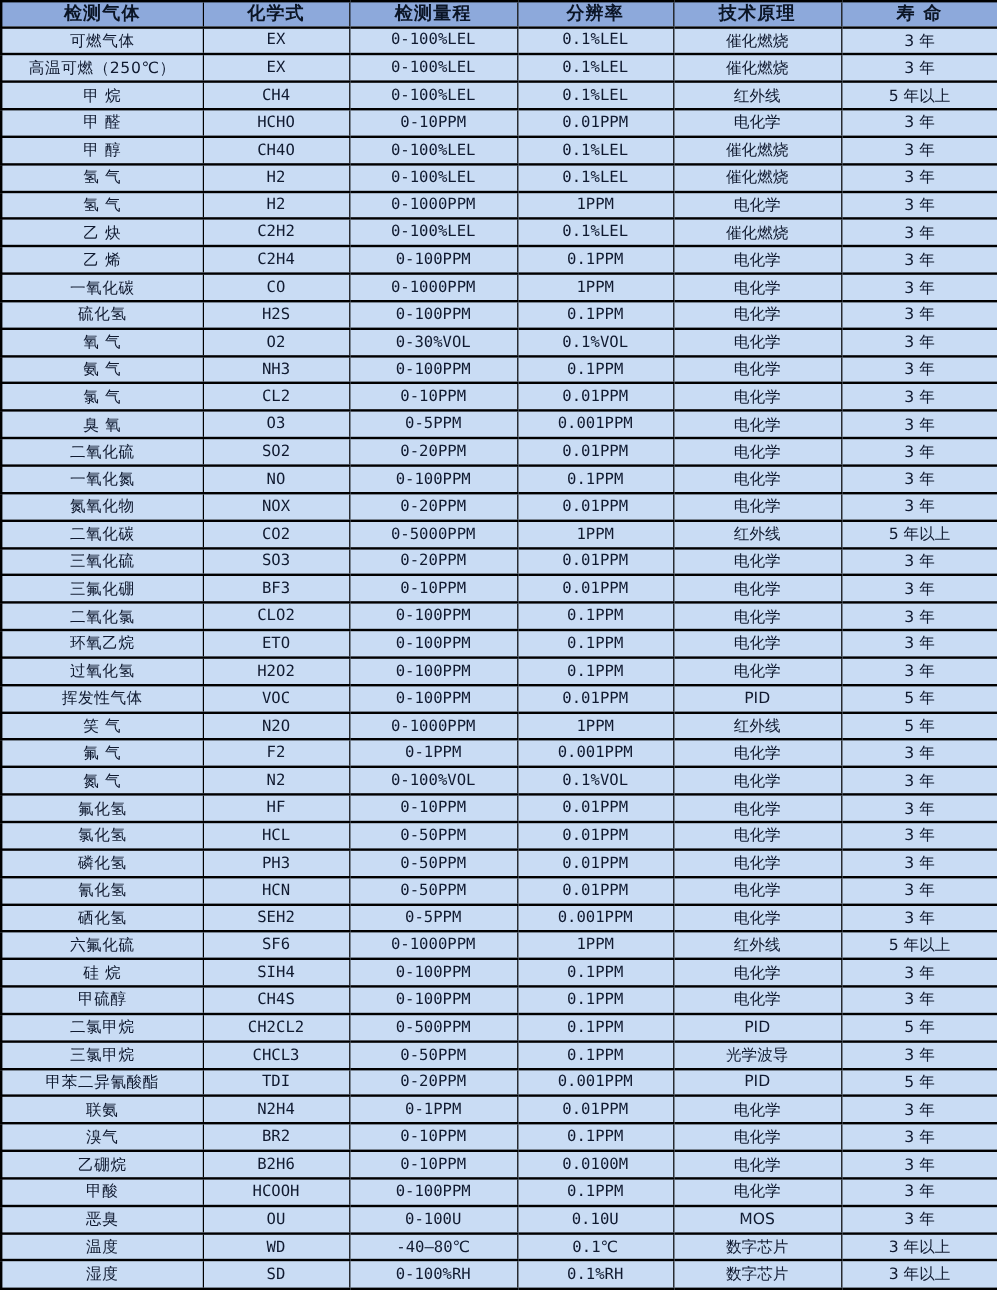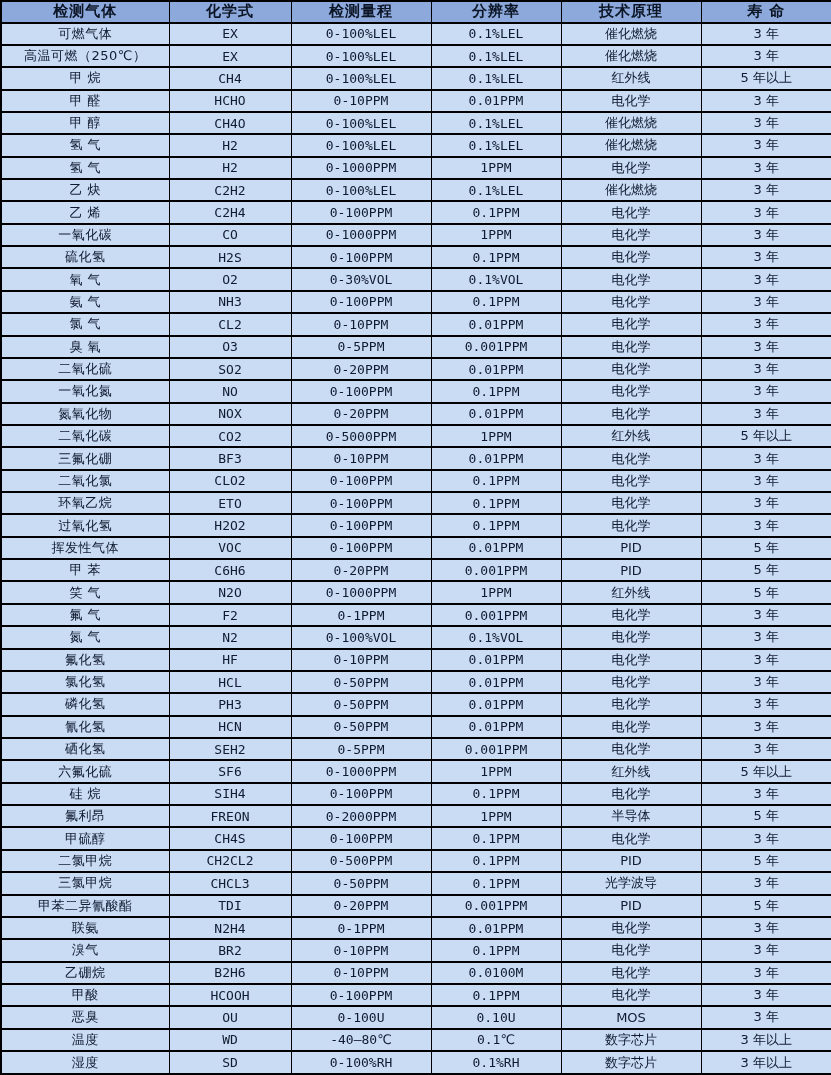--- a/index.html
+++ b/index.html
@@ -234,20 +234,28 @@
         </tr>
         <tr>
           <td class="cell-gas">二氧化碳</td>
           <td class="cell-formula">CO2</td>
           <td class="cell-range">0-5000PPM</td>
           <td class="cell-resolution">1PPM</td>
           <td class="cell-principle">红外线</td>
           <td class="cell-lifespan">5 年以上</td>
         </tr>
         <tr>
+          <td class="cell-gas">三氧化硫</td>
+          <td class="cell-formula">SO3</td>
+          <td class="cell-range">0-20PPM</td>
+          <td class="cell-resolution">0.01PPM</td>
+          <td class="cell-principle">电化学</td>
+          <td class="cell-lifespan">3 年</td>
+        </tr>
+        <tr>
           <td class="cell-gas">三氟化硼</td>
           <td class="cell-formula">BF3</td>
           <td class="cell-range">0-10PPM</td>
           <td class="cell-resolution">0.01PPM</td>
           <td class="cell-principle">电化学</td>
           <td class="cell-lifespan">3 年</td>
         </tr>
         <tr>
           <td class="cell-gas">二氧化氯</td>
           <td class="cell-formula">CLO2</td>
@@ -270,28 +278,20 @@
           <td class="cell-range">0-100PPM</td>
           <td class="cell-resolution">0.1PPM</td>
           <td class="cell-principle">电化学</td>
           <td class="cell-lifespan">3 年</td>
         </tr>
         <tr>
           <td class="cell-gas">挥发性气体</td>
           <td class="cell-formula">VOC</td>
           <td class="cell-range">0-100PPM</td>
           <td class="cell-resolution">0.01PPM</td>
-          <td class="cell-principle">PID</td>
-          <td class="cell-lifespan">5 年</td>
-        </tr>
-        <tr>
-          <td class="cell-gas">甲 苯</td>
-          <td class="cell-formula">C6H6</td>
-          <td class="cell-range">0-20PPM</td>
-          <td class="cell-resolution">0.001PPM</td>
           <td class="cell-principle">PID</td>
           <td class="cell-lifespan">5 年</td>
         </tr>
         <tr>
           <td class="cell-gas">笑 气</td>
           <td class="cell-formula">N2O</td>
           <td class="cell-range">0-1000PPM</td>
           <td class="cell-resolution">1PPM</td>
           <td class="cell-principle">红外线</td>
           <td class="cell-lifespan">5 年</td>
@@ -362,28 +362,20 @@
         </tr>
         <tr>
           <td class="cell-gas">硅 烷</td>
           <td class="cell-formula">SIH4</td>
           <td class="cell-range">0-100PPM</td>
           <td class="cell-resolution">0.1PPM</td>
           <td class="cell-principle">电化学</td>
           <td class="cell-lifespan">3 年</td>
         </tr>
         <tr>
-          <td class="cell-gas">氟利昂</td>
-          <td class="cell-formula">FREON</td>
-          <td class="cell-range">0-2000PPM</td>
-          <td class="cell-resolution">1PPM</td>
-          <td class="cell-principle">半导体</td>
-          <td class="cell-lifespan">5 年</td>
-        </tr>
-        <tr>
           <td class="cell-gas">甲硫醇</td>
           <td class="cell-formula">CH4S</td>
           <td class="cell-range">0-100PPM</td>
           <td class="cell-resolution">0.1PPM</td>
           <td class="cell-principle">电化学</td>
           <td class="cell-lifespan">3 年</td>
         </tr>
         <tr>
           <td class="cell-gas">二氯甲烷</td>
           <td class="cell-formula">CH2CL2</td>

